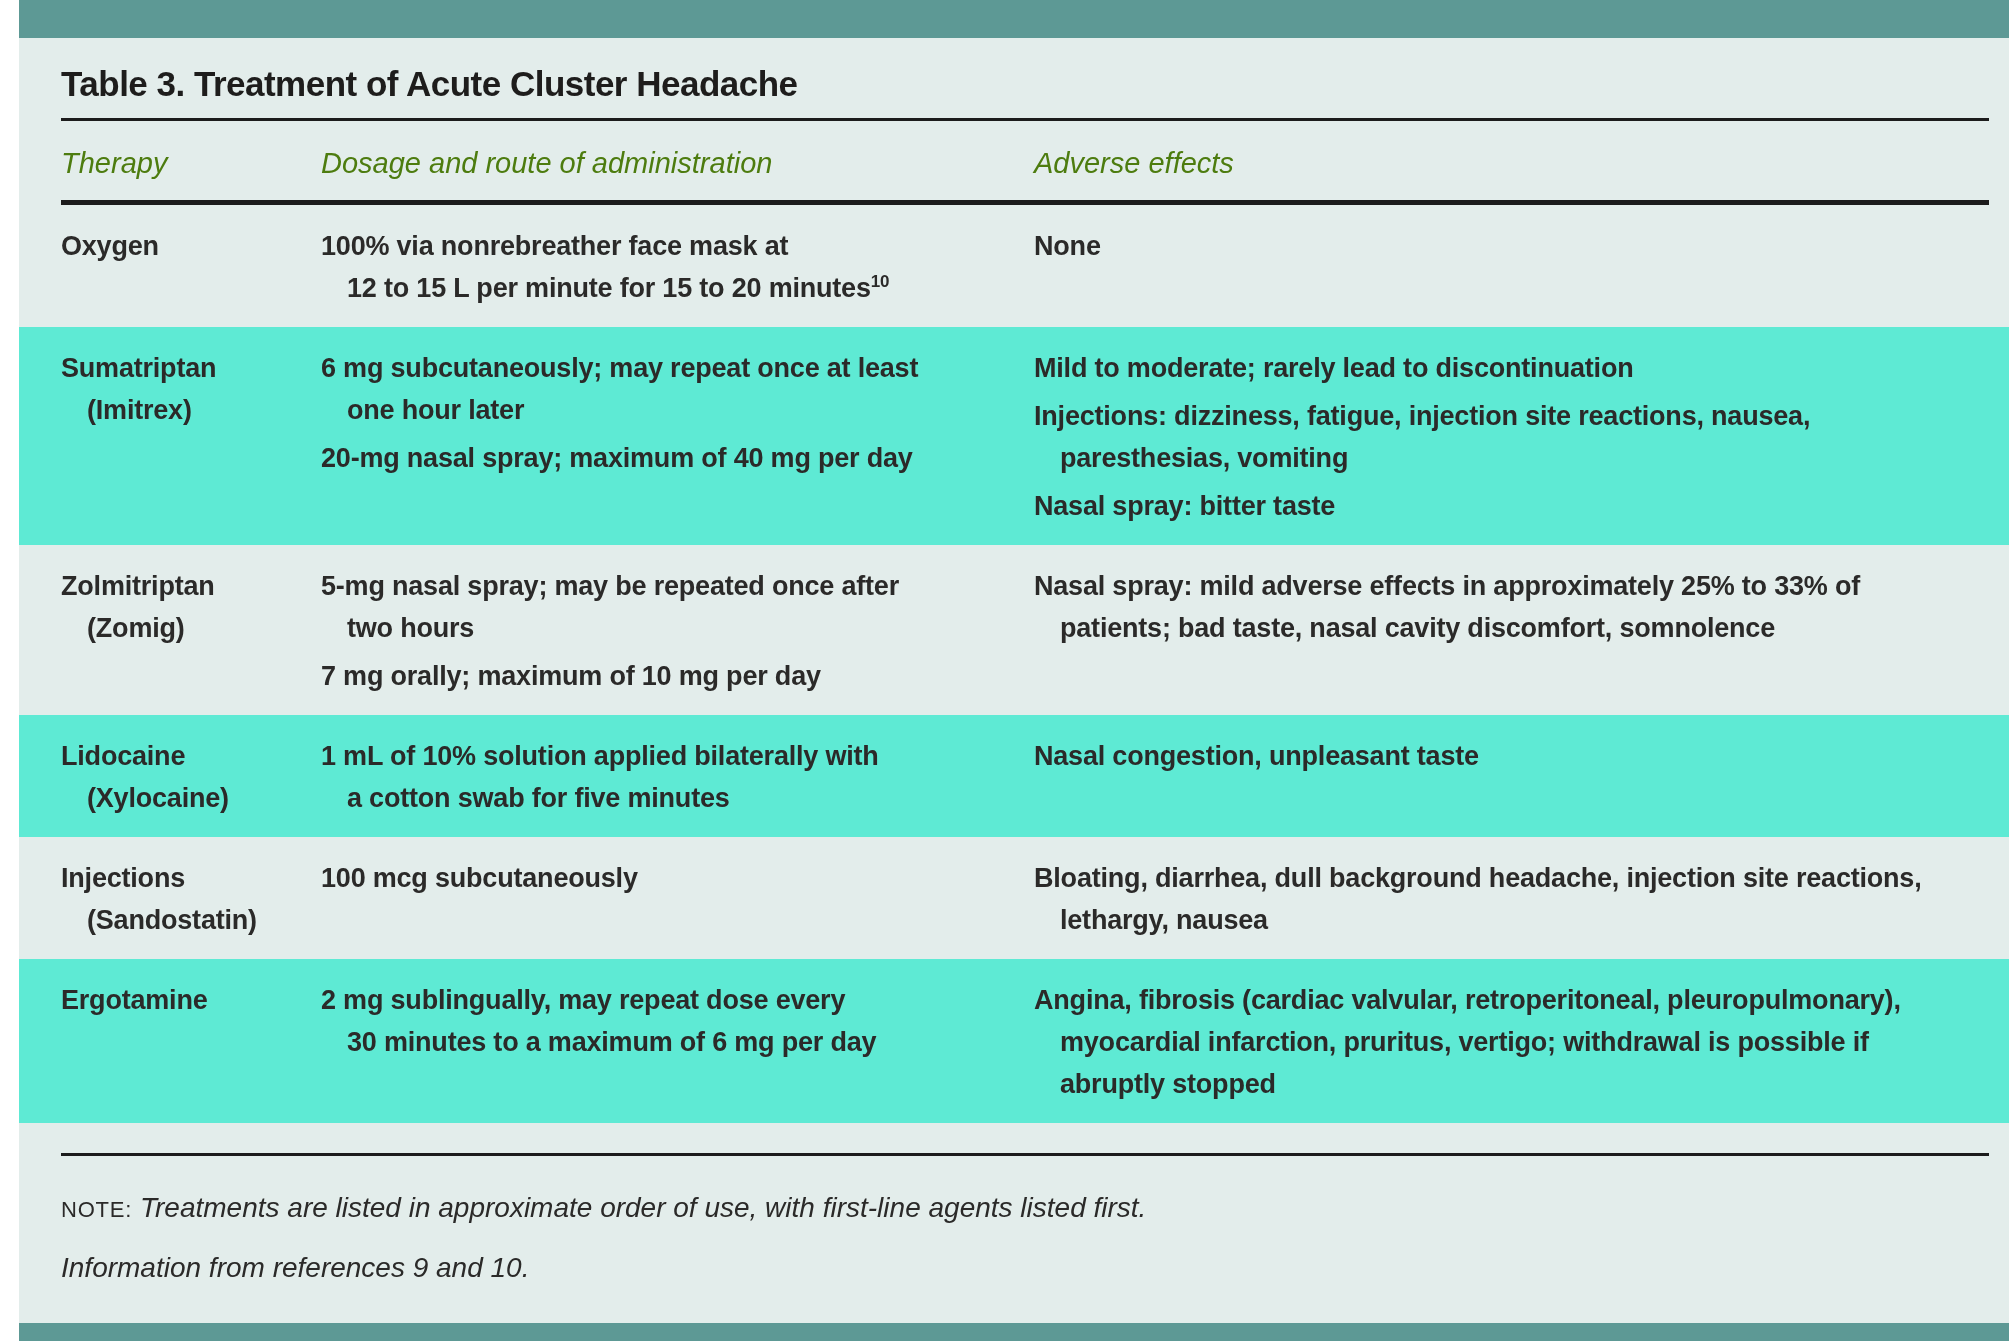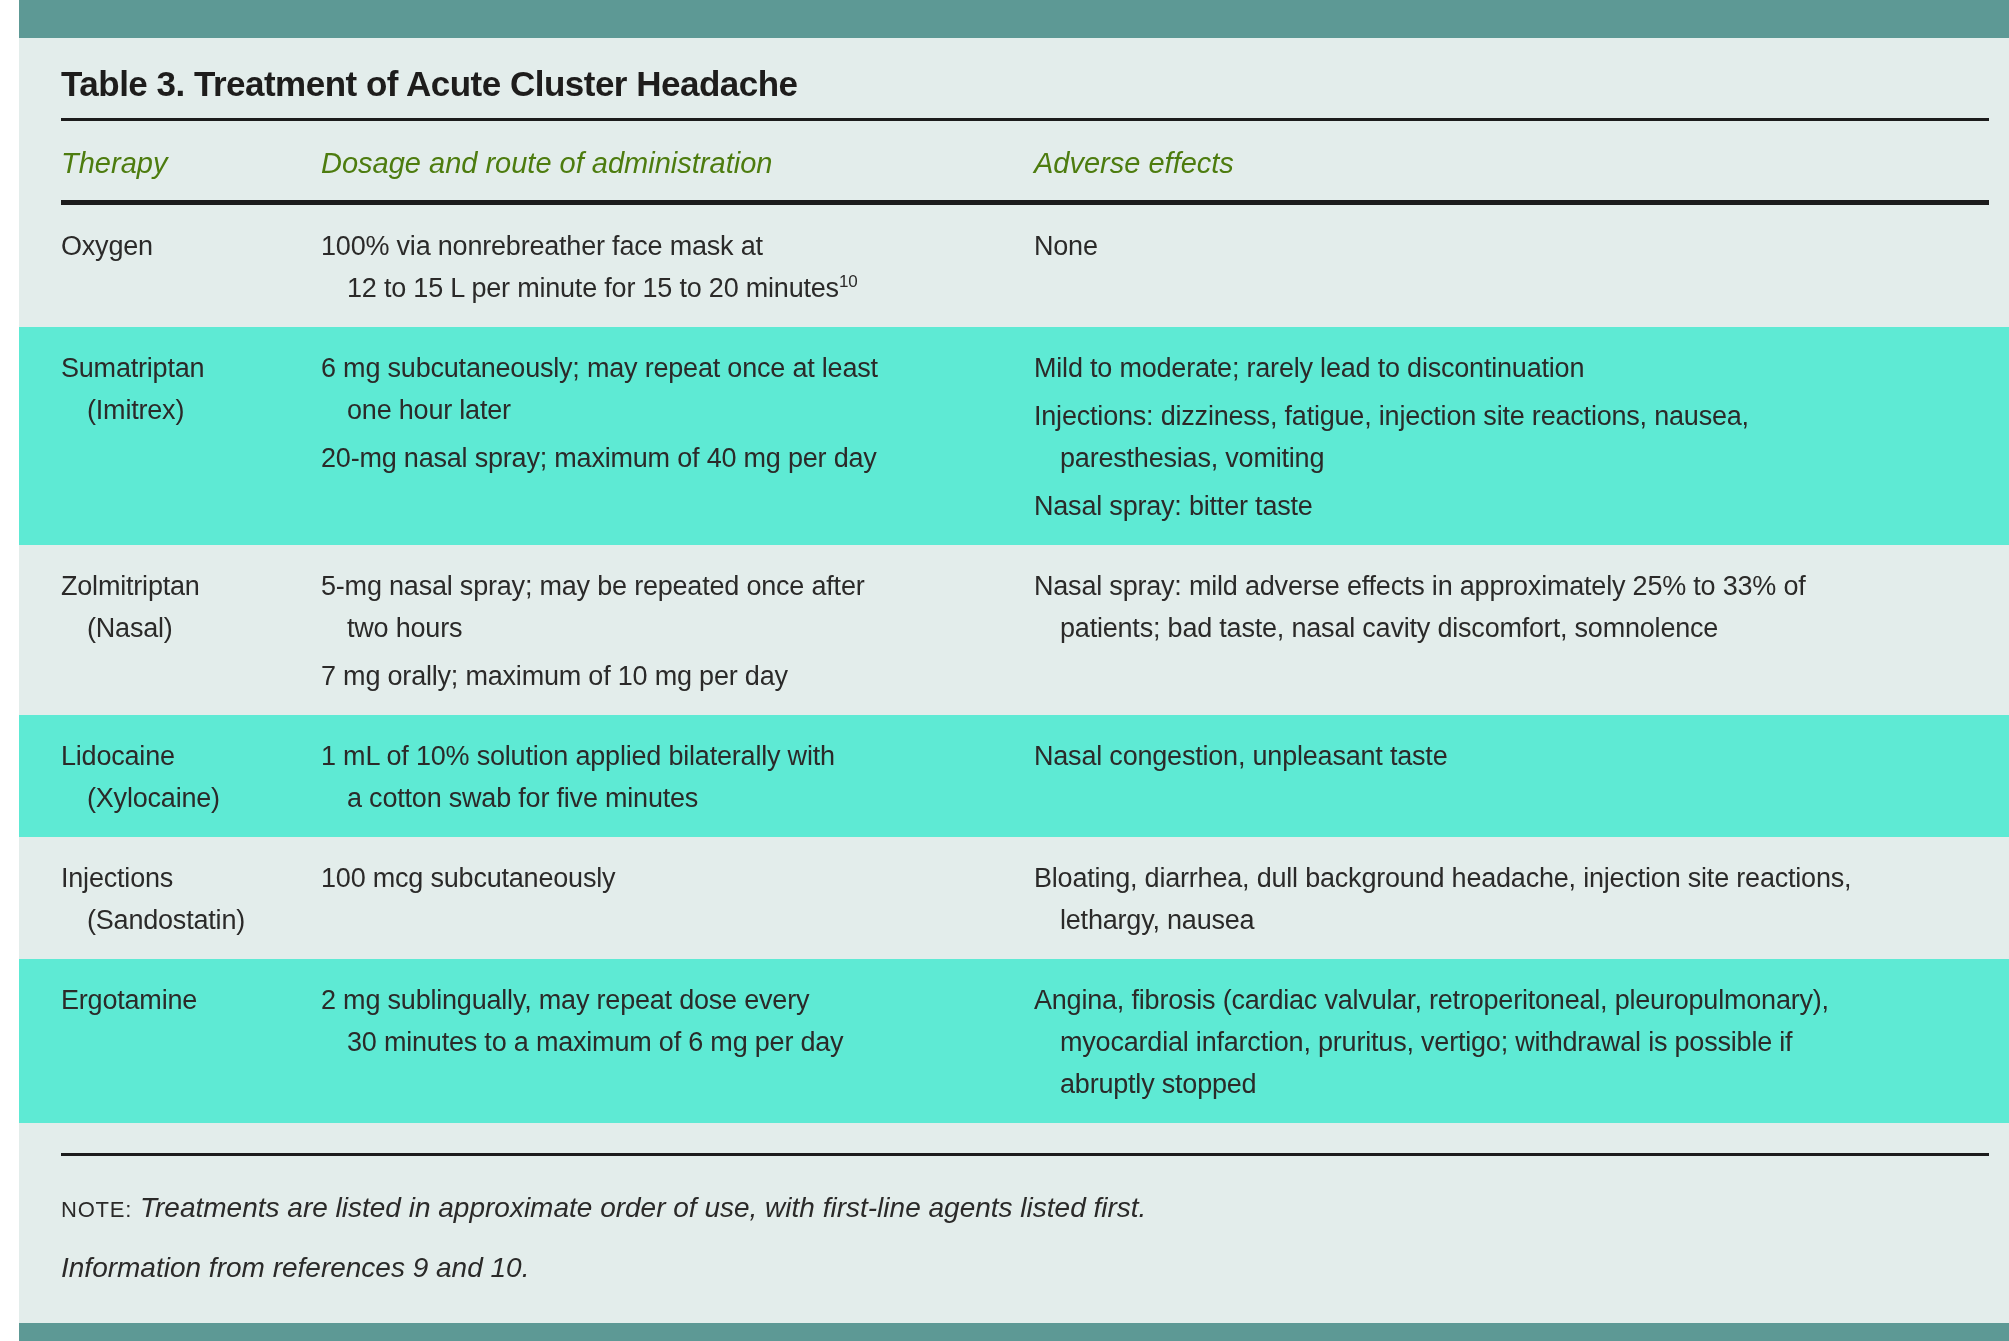--- a/index.html
+++ b/index.html
@@ -48,21 +48,21 @@
     color: #4d7c0f;
   }
 
   .row {
     display: grid;
     grid-template-columns: 260px 713px 1fr;
     padding: 20px 40px 18px 42px;
   }
   .row.white { background: #5eead4; }
 
-  .cell { font-size: 27px; line-height: 42px; letter-spacing: -0.2px; }
+  .cell { font-size: 27px; line-height: 42px; letter-spacing: -0.2px; font-weight: bold; }
   .para { margin: 0 0 6px 0; }
   .para:last-child { margin-bottom: 0; }
   .line { white-space: nowrap; }
   .line.cont { padding-left: 26px; }
   .sup {
     font-size: 17px;
     line-height: 0;
     vertical-align: 10px;
   }
 
@@ -148,21 +148,21 @@
             </div>
             <div class="para">
               <div class="line"><span>Nasal spray: bitter taste</span></div>
             </div>
           </div>
         </div>
         <div class="row">
           <div class="cell">
             <div class="para">
               <div class="line"><span>Zolmitriptan</span></div>
-              <div class="line cont"><span>(Nasal)</span></div>
+              <div class="line cont"><span>(Zomig)</span></div>
             </div>
           </div>
           <div class="cell">
             <div class="para">
               <div class="line"><span>5-mg nasal spray; may be repeated once after</span></div>
               <div class="line cont"><span>two hours</span></div>
             </div>
             <div class="para">
               <div class="line"><span>7 mg orally; maximum of 10 mg per day</span></div>
             </div>

